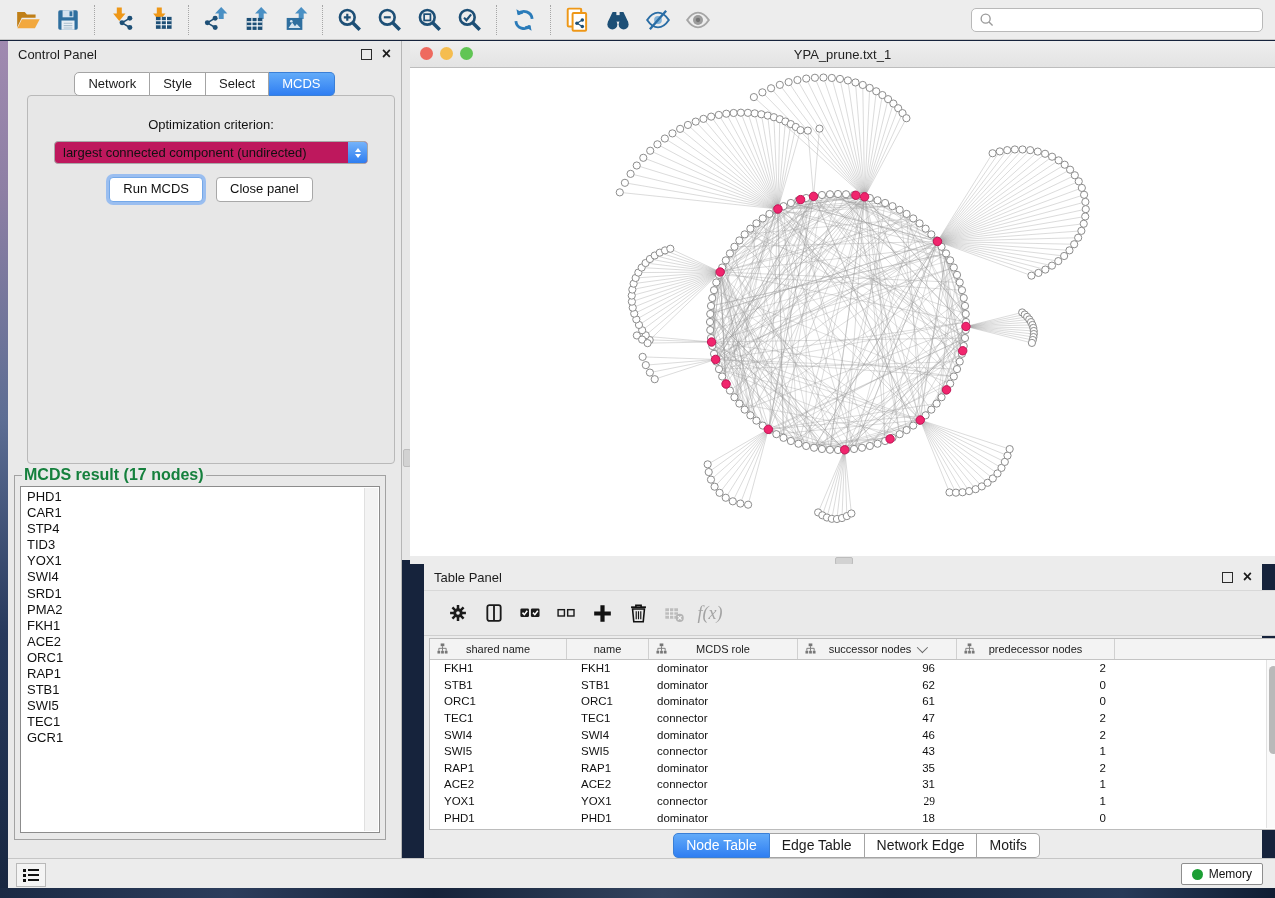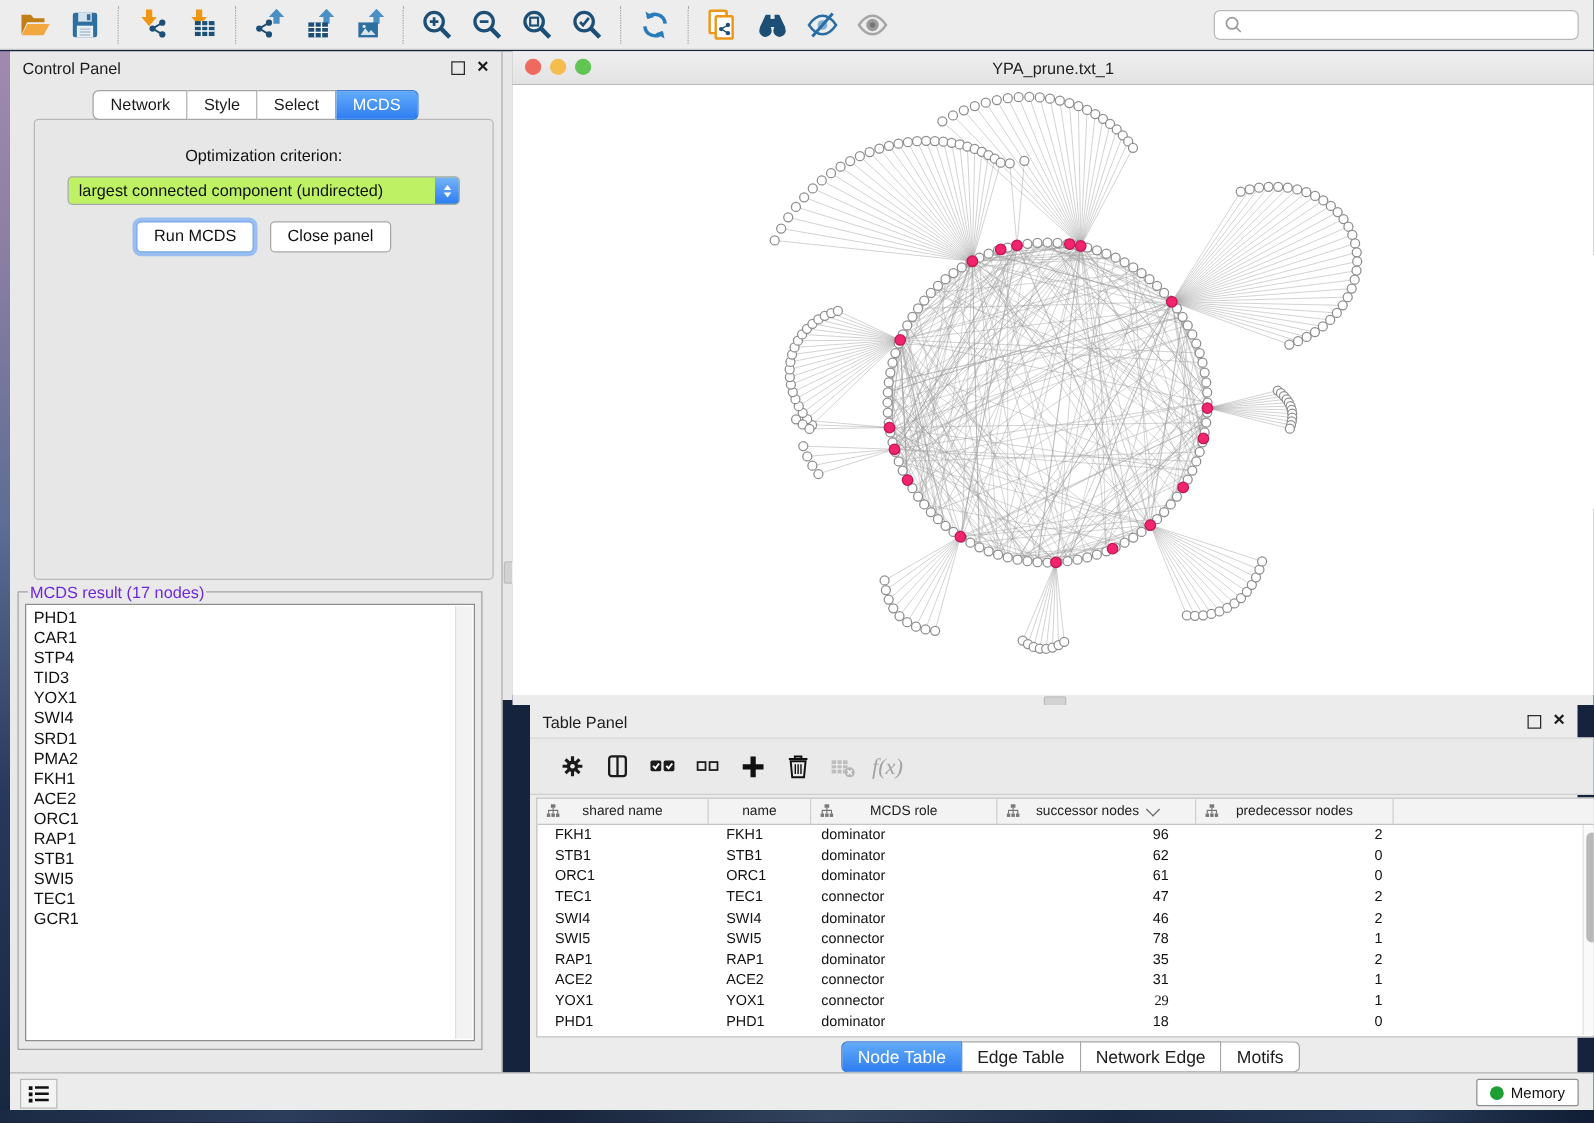--- a/index.html
+++ b/index.html
@@ -26,35 +26,35 @@
   .float-btn{width:9px;height:9px;border:1.6px solid #2b2b2b;display:inline-block;}
   .close-btn{font-size:16px;font-weight:bold;color:#1b1b1b;line-height:10px;}
   #cp-tabs{display:flex;justify-content:center;margin-top:5px;position:relative;z-index:2;}
   .seg-tab{background:#fff;border:1px solid #a4a4a4;border-left-width:0;padding:3px 13px 4px;font-size:13px;color:#1b1b1b;}
   .seg-tab:first-child{border-left-width:1px;border-radius:5px 0 0 5px;}
   .seg-tab:last-child{border-radius:0 5px 5px 0;}
   .seg-tab.active{background:linear-gradient(#62abf9,#2f7ef2);border-color:#3a7fd6;color:#fff;}
   #cp-inner{position:absolute;left:19px;top:54px;width:366px;height:367px;background:#e7e7e7;
     border:1px solid #b9b9b9;border-radius:4px;}
   #opt-label{text-align:center;margin-top:21px;font-size:13px;color:#111;}
-  #criterion-select{position:relative;margin:9px auto 0;width:314px;height:23px;background:#bef264;
+  #criterion-select{position:relative;margin:9px auto 0;width:314px;height:23px;background:#be185d;
     border:1px solid #a8a8a8;border-radius:4px;box-sizing:border-box;display:flex;align-items:center;}
   #criterion-select .val{font-size:13px;color:#111;padding-left:8px;white-space:nowrap;}
   .stepper{position:absolute;right:0;top:0;width:19px;height:21px;border-radius:0 3px 3px 0;
     background:linear-gradient(#74b3fa,#2e7df0);display:flex;flex-direction:column;align-items:center;justify-content:center;gap:2px;}
   .chev{width:0;height:0;border-left:3.5px solid transparent;border-right:3.5px solid transparent;}
   .chev.up{border-bottom:4px solid #fff;}
   .chev.dn{border-top:4px solid #fff;}
   #cp-buttons{display:flex;justify-content:center;gap:13px;margin-top:13px;}
   .push-btn{background:#fff;border:1px solid #a8a8a8;border-radius:4px;font-size:13px;color:#111;
     padding:3px 13px 4px;line-height:16px;}
   .push-btn.focused{box-shadow:0 0 0 3px rgba(104,163,246,.6);border-color:#74a8e8;text-align:center;}
   #mcds-fieldset{position:absolute;left:6px;top:425px;width:372px;height:374px;border:1px solid #a2a2a2;
     margin:0;padding:2px 5px 6px;box-sizing:border-box;}
-  #mcds-fieldset legend{font-size:13px;color:#6d28d9;padding:0 2px;margin-left:2px;}
+  #mcds-fieldset legend{font-size:16px;color:#15803d;padding:0 2px;margin-left:2px;font-weight:bold;}
   #mcds-list{position:relative;width:100%;height:100%;background:#fff;border:1px solid #8c8c8c;
     box-sizing:border-box;overflow:hidden;padding:2px 0 0 6px;}
   #mcds-list .item{font-size:13px;line-height:16.1px;color:#111;}
   #mcds-scroll{position:absolute;right:1px;top:1px;bottom:1px;width:13px;background:#f3f3f3;border-left:1px solid #e0e0e0;}
   
   #v-splitter{position:absolute;left:402px;top:41px;width:8px;height:519px;background:#e7e7e7;}
   #v-splitter .grip{position:absolute;left:1px;top:408px;width:6px;height:16px;background:#d2d2d2;border:1px solid #bdbdbd;border-radius:2px;}
   #h-splitter{position:absolute;left:410px;top:556px;width:865px;height:8px;background:#ececec;}
   #h-splitter .grip{position:absolute;left:425px;top:1px;width:16px;height:6px;background:#d2d2d2;border:1px solid #bdbdbd;border-radius:2px;}
   
@@ -1269,21 +1269,21 @@
           <div class="td" style="width: 137px; text-align: left; padding-left: 14px;">SWI4</div>
           <div class="td" style="width: 82px; text-align: left; padding-left: 14px;">SWI4</div>
           <div class="td" style="width: 149px; text-align: left; padding-left: 8px;">dominator</div>
           <div class="td" style="width: 159px; text-align: right; padding-right: 22px;">46</div>
           <div class="td" style="width: 158px; text-align: right; padding-right: 9px;">2</div>
         </div>
         <div class="tr">
           <div class="td" style="width: 137px; text-align: left; padding-left: 14px;">SWI5</div>
           <div class="td" style="width: 82px; text-align: left; padding-left: 14px;">SWI5</div>
           <div class="td" style="width: 149px; text-align: left; padding-left: 8px;">connector</div>
-          <div class="td" style="width: 159px; text-align: right; padding-right: 22px;">78</div>
+          <div class="td" style="width: 159px; text-align: right; padding-right: 22px;">43</div>
           <div class="td" style="width: 158px; text-align: right; padding-right: 9px;">1</div>
         </div>
         <div class="tr">
           <div class="td" style="width: 137px; text-align: left; padding-left: 14px;">RAP1</div>
           <div class="td" style="width: 82px; text-align: left; padding-left: 14px;">RAP1</div>
           <div class="td" style="width: 149px; text-align: left; padding-left: 8px;">dominator</div>
           <div class="td" style="width: 159px; text-align: right; padding-right: 22px;">35</div>
           <div class="td" style="width: 158px; text-align: right; padding-right: 9px;">2</div>
         </div>
         <div class="tr">

